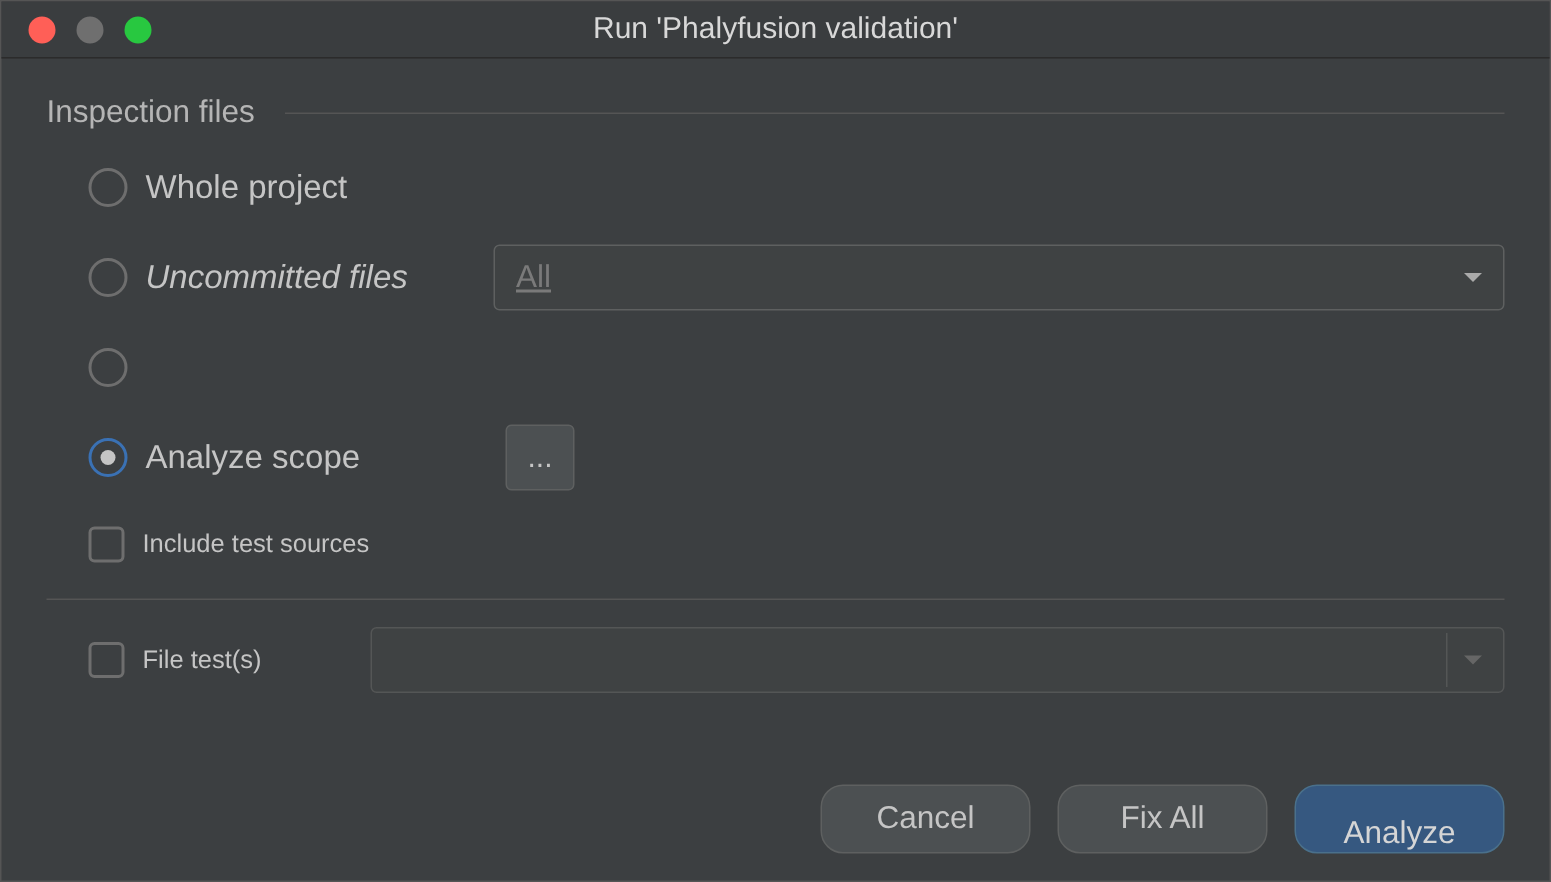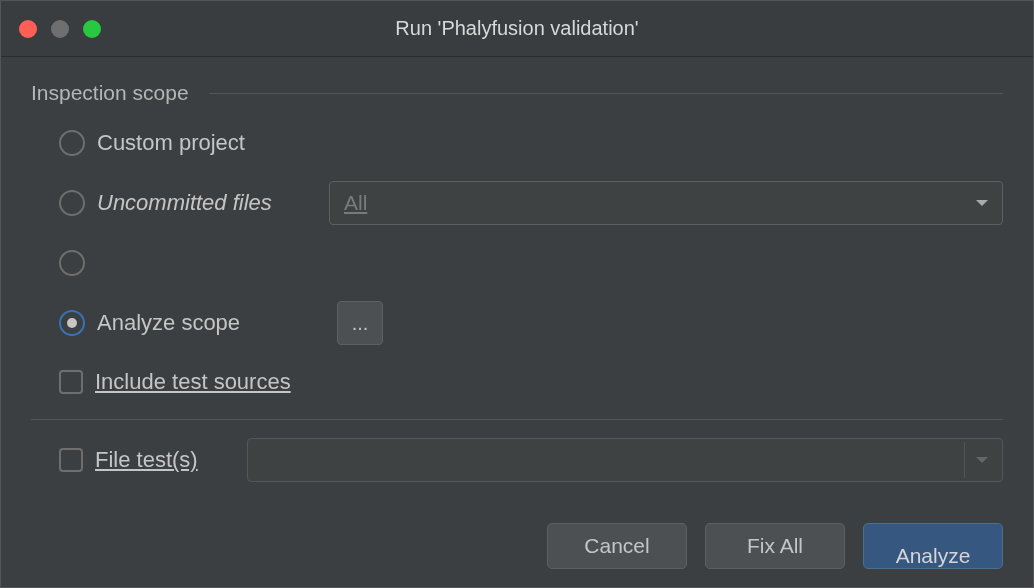--- a/index.html
+++ b/index.html
@@ -17,21 +17,21 @@
     }
     .window {
       background: #3c3f41;
       border: 1px solid #555;
       width: 1034px;
       height: 588px;
       display: flex;
       flex-direction: column;
     }
     .titlebar {
-      height: 56px;
+      height: 38px;
       background: #3a3d3f;
       border-bottom: 1px solid #2b2b2b;
       display: flex;
       align-items: center;
       position: relative;
     }
     .traffic-lights {
       display: flex;
       gap: 14px;
       padding-left: 18px;
@@ -160,22 +160,21 @@
     .checkbox {
       width: 24px;
       height: 24px;
       border: 2px solid #6e6e6e;
       border-radius: 4px;
       flex-shrink: 0;
       cursor: pointer;
     }
     .checkbox-label {
       color: #c5c5c5;
-      font-size: 22px;
-      text-decoration: underline;
+      font-size: 17px;
     }
     .filemask-row {
       padding-left: 28px;
       display: flex;
       align-items: center;
       gap: 12px;
     }
     .filemask-select {
       flex: 1;
       height: 44px;
@@ -207,21 +206,21 @@
       display: flex;
       justify-content: flex-end;
       gap: 18px;
       padding-top: 24px;
     }
     .btn {
       min-width: 140px;
       height: 46px;
       background: #4c5052;
       border: 1px solid #5e6060;
-      border-radius: 5px;
+      border-radius: 15px;
       color: #c5c5c5;
       font-size: 21px;
       display: flex;
       align-items: center;
       justify-content: center;
       cursor: pointer;
       padding: 0 24px;
     }
     .btn.primary {
       background: #365880;
@@ -243,29 +242,29 @@
       <div class="traffic-light tl-red"></div>
       <div class="traffic-light tl-yellow"></div>
       <div class="traffic-light tl-green"></div>
     </div>
     <div class="title">Run 'Phalyfusion validation'</div>
   </div>
 
   <div class="content">
 
     <div class="group-header">
-      <span>Inspection scope</span>
+      <span>Inspection files</span>
       <div class="group-header-line"></div>
     </div>
 
     <div class="radio-group">
 
       <div class="radio-row">
         <div class="radio"></div>
-        <span class="radio-label">Custom project</span>
+        <span class="radio-label">Whole project</span>
       </div>
 
       <div class="radio-row">
         <div class="radio"></div>
         <span class="radio-label spacer-wide" style="width:220px">Uncommitted files</span>
         <div class="select disabled">
           <span>All</span>
           <div class="chevron"></div>
         </div>
       </div>

